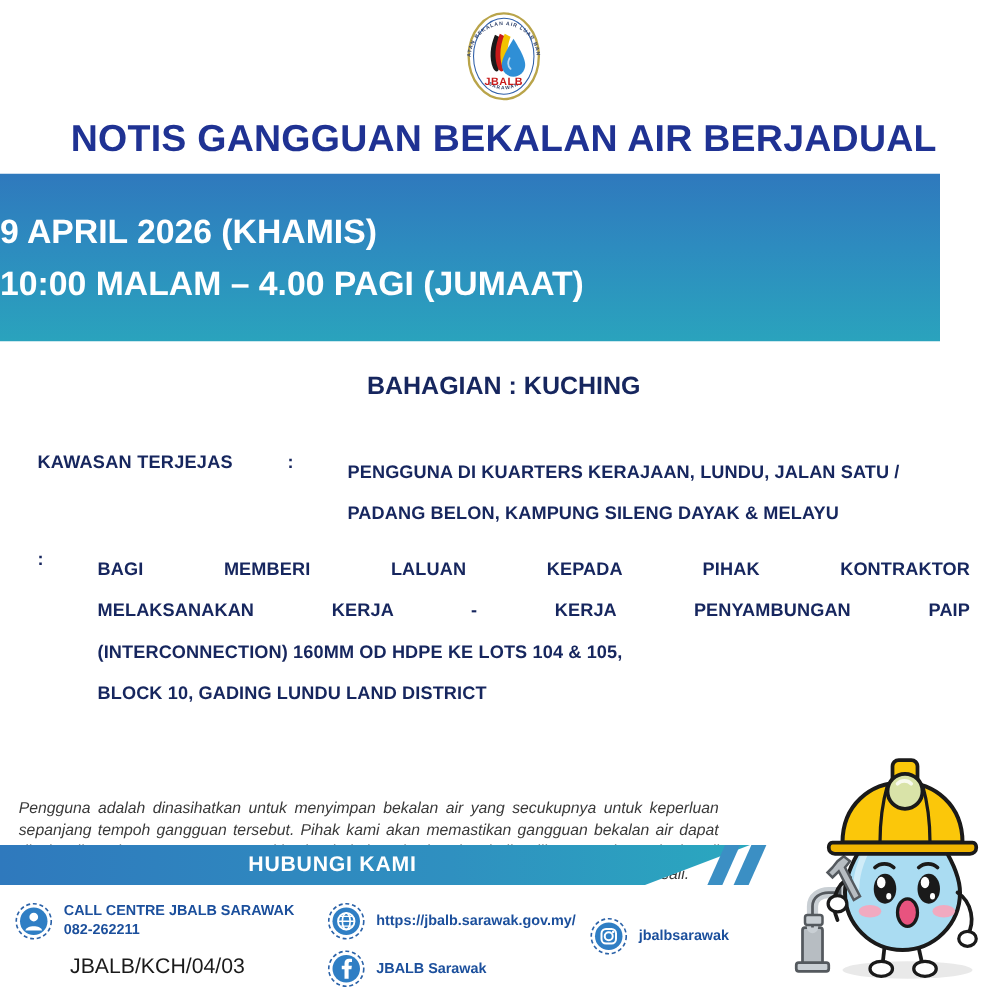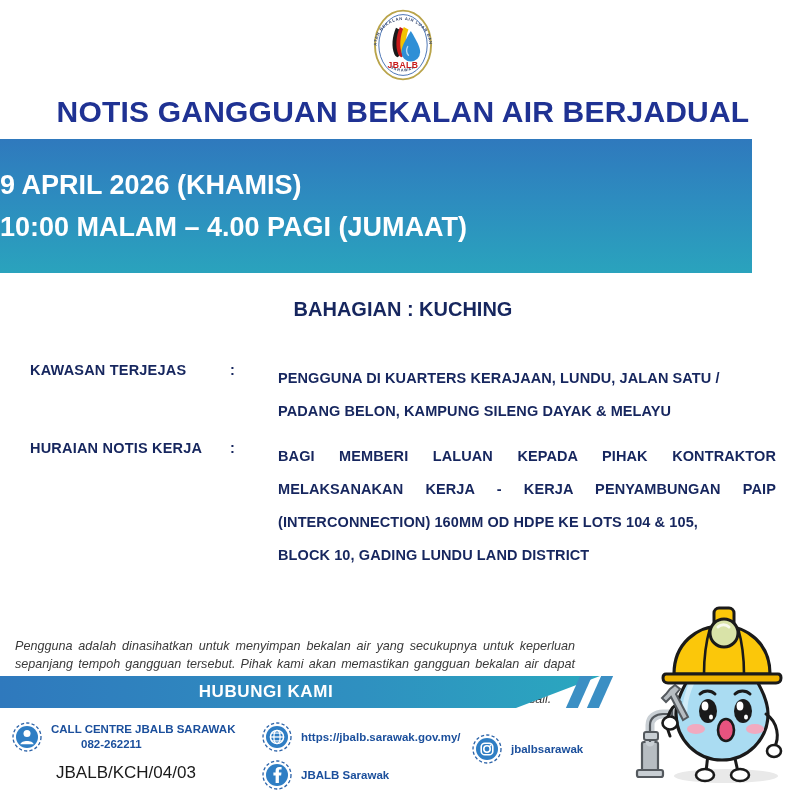--- a/index.html
+++ b/index.html
@@ -164,21 +164,21 @@
   }
   .cicon svg { display: block; width: 30px; height: 30px; }
 
   .contact-text {
     color: #1b4f9c;
     font-size: 11.5px;
     font-weight: bold;
     line-height: 15px;
     white-space: nowrap;
   }
-  .contact-text .sub { display: block; font-weight: bold; margin-left: 30px; }
+  .contact-text .sub { display: block; font-weight: bold; }
 
   .ref-code {
     position: absolute;
     top: 763px; left: 56px;
     color: #1a1a1a;
     font-size: 17px;
     font-weight: normal;
     white-space: nowrap;
   }
 
@@ -230,21 +230,20 @@
 <div class="detail-row" id="row-kawasan">
   <div class="detail-label">KAWASAN TERJEJAS</div>
   <div class="detail-colon">:</div>
   <div class="detail-value">
     <span class="ln">PENGGUNA DI KUARTERS KERAJAAN, LUNDU, JALAN SATU /</span>
     <span class="ln">PADANG BELON, KAMPUNG SILENG DAYAK &amp; MELAYU</span>
   </div>
 </div>
 
 <div class="detail-row" id="row-huraian">
-  <div class="detail-label">HURAIAN NOTIS KERJA</div>
   <div class="detail-colon">:</div>
   <div class="detail-value justified">
     <span class="ln j">BAGI MEMBERI LALUAN KEPADA PIHAK KONTRAKTOR</span>
     <span class="ln j">MELAKSANAKAN KERJA - KERJA PENYAMBUNGAN PAIP</span>
     <span class="ln">(INTERCONNECTION) 160MM OD HDPE KE LOTS 104 &amp; 105,</span>
     <span class="ln">BLOCK 10, GADING LUNDU LAND DISTRICT</span>
   </div>
 </div>
 
 <div class="advisory">Pengguna adalah dinasihatkan untuk menyimpan bekalan air yang secukupnya untuk keperluan sepanjang tempoh gangguan tersebut. Pihak kami akan memastikan gangguan bekalan air dapat diselesaikan dengan secepat mungkin dan bekalan air akan kembali pulih secara berperingkat di kawasan yang terjejas. Segala kesulitan yang timbul akibat gangguan ini adalah sangat dikesali.</div>

